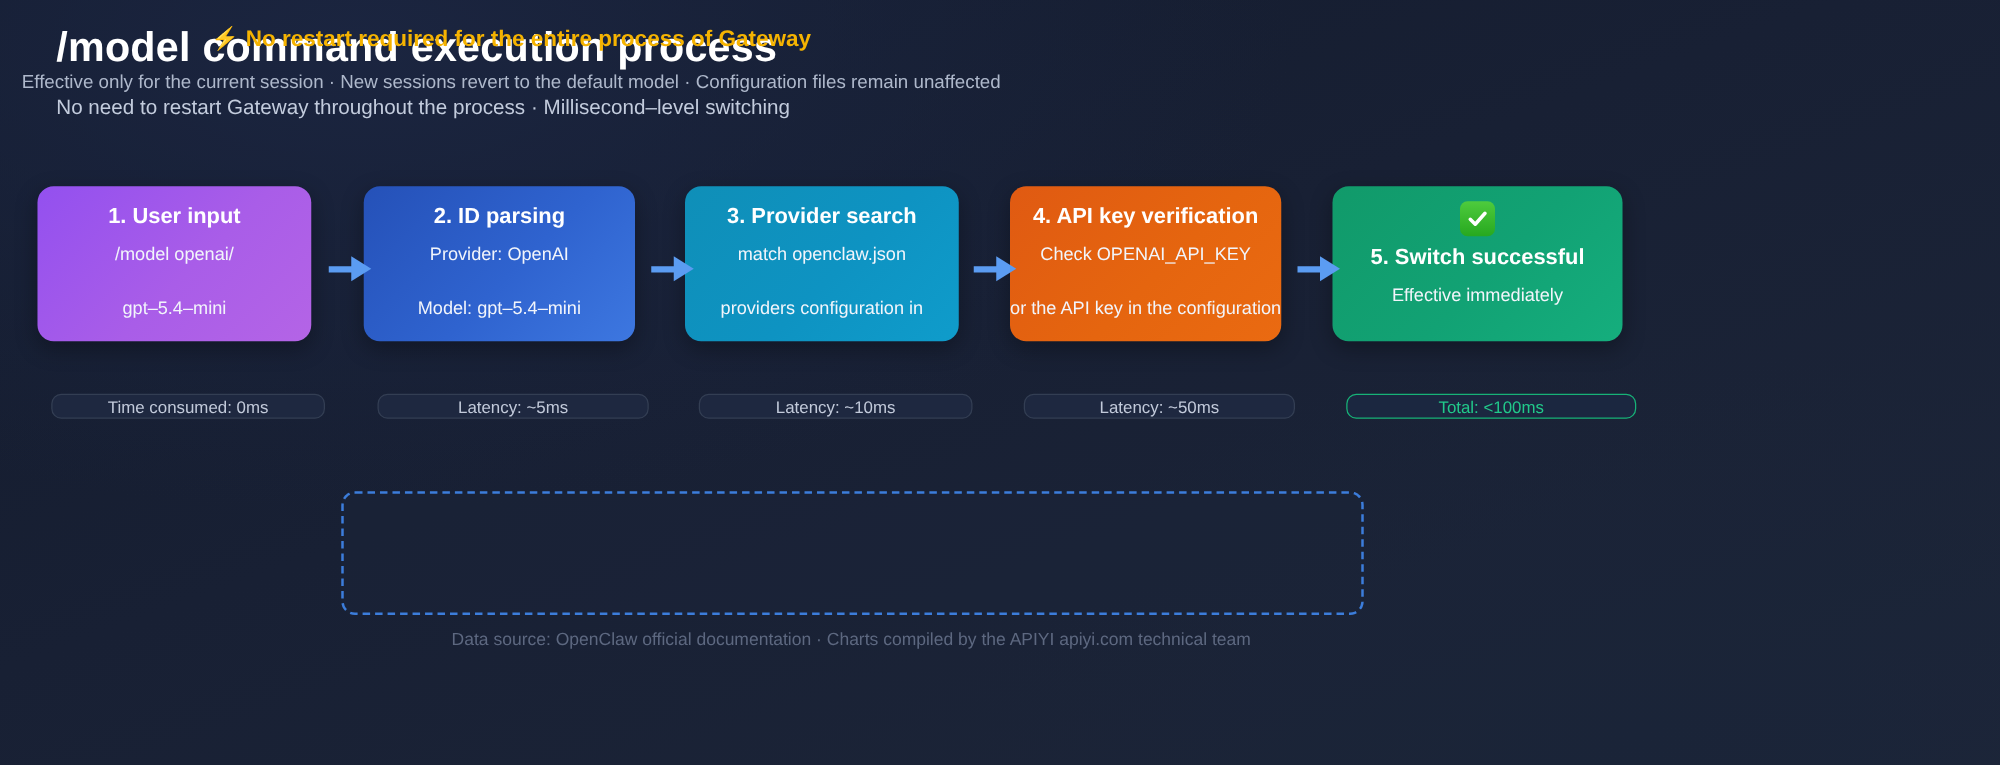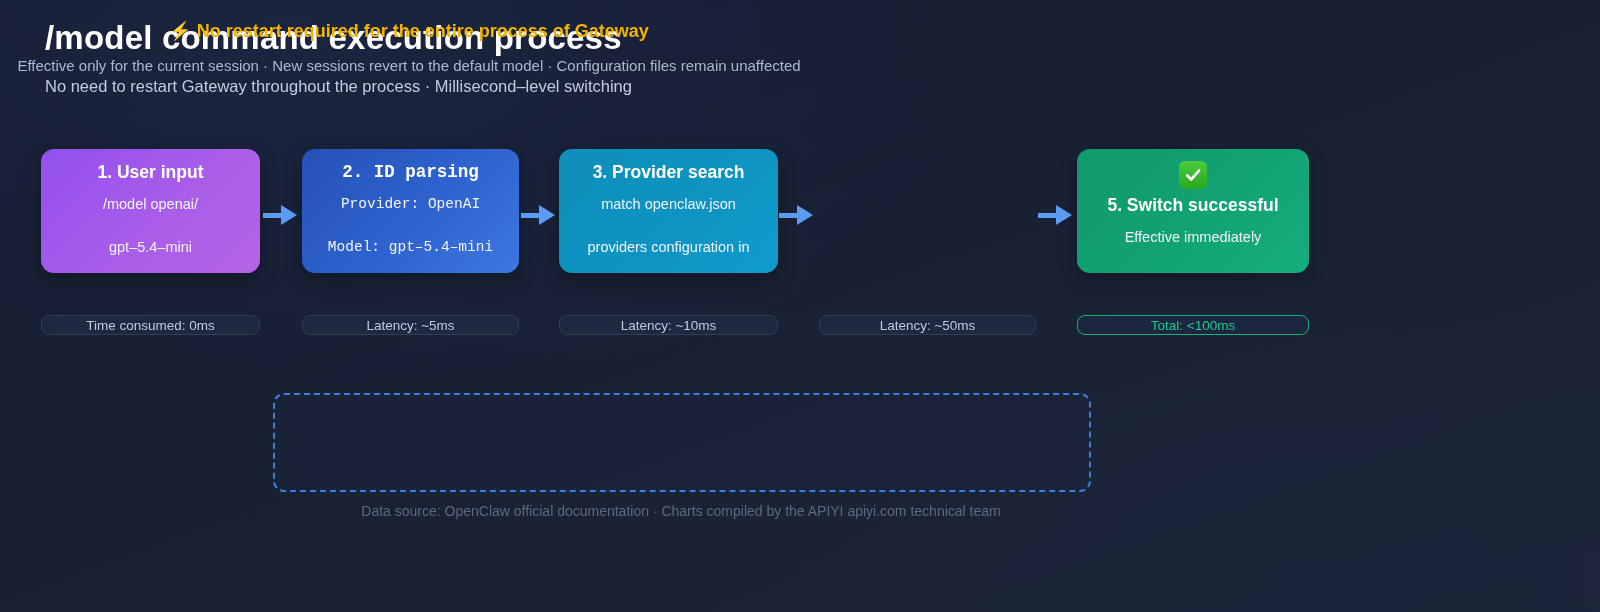--- a/index.html
+++ b/index.html
@@ -45,21 +45,21 @@
     margin-top: 19px;
     font-size: 16.5px;
     color: #c3ccdd;
     font-weight: normal;
   }
 
   
   .flow {
     position: absolute;
     top: 149px;
-    left: 41px;
+    left: 30px;
     width: 1392px;
     height: 124px;
   }
 
   .card {
     position: absolute;
     top: 0;
     height: 124px;
     border-radius: 13px;
     display: flex;
@@ -80,21 +80,21 @@
   .card .c-line {
     font-size: 14.5px;
     color: #f2f5fb;
     white-space: nowrap;
     line-height: 1.65;
     margin-top: 20px;
   }
   .card .c-line.first { margin-top: 9px; }
 
   .card.c1 { left: 0px;    width: 219px; background: linear-gradient(135deg, #9350ef 0%, #a95de8 55%, #b464e6 100%); }
-  .card.c2 { left: 261px;  width: 217px; background: linear-gradient(135deg, #2551b8 0%, #2f63cf 55%, #3d77e0 100%); font-family: Liberation Mono, monospace; }
+  .card.c2 { left: 261px;  width: 217px; background: linear-gradient(135deg, #2551b8 0%, #2f63cf 55%, #3d77e0 100%); }
   .card.c3 { left: 518px;  width: 219px; background: linear-gradient(135deg, #0f8fb8 0%, #0e93c2 55%, #0f9ccb 100%); }
   .card.c4 { left: 778px;  width: 217px; background: linear-gradient(135deg, #e05a12 0%, #e5650f 55%, #ea6a11 100%); }
   .card.c5 { left: 1036px; width: 232px; background: linear-gradient(135deg, #119a6a 0%, #12a274 55%, #15ae7d 100%); }
 
   .card.c5 { justify-content: flex-start; padding-top: 12px; }
 
   .check-badge {
     width: 28px;
     height: 28px;
     border-radius: 6px;
@@ -247,20 +247,25 @@
       <div class="c-line first">Provider: OpenAI</div>
       <div class="c-line">Model: gpt–5.4–mini</div>
     </div>
 
     <div class="card c3">
       <div class="c-title">3. Provider search</div>
       <div class="c-line first">match openclaw.json</div>
       <div class="c-line">providers configuration in</div>
     </div>
 
+    <div class="card c4">
+      <div class="c-title">4. API key verification</div>
+      <div class="c-line first">Check OPENAI_API_KEY</div>
+      <div class="c-line wide">or the API key in the configuration</div>
+    </div>
 
     <div class="card c5">
       <div class="check-badge">
         <svg width="20" height="20" viewBox="0 0 20 20" aria-hidden="true">
           <path d="M4.2 10.4 L8.2 14.4 L16.0 5.6" fill="none" stroke="#ffffff" stroke-width="2.8" stroke-linecap="round" stroke-linejoin="round"></path>
         </svg>
       </div>
       <div class="c-title">5. Switch successful</div>
       <div class="c-line first">Effective immediately</div>
     </div>

